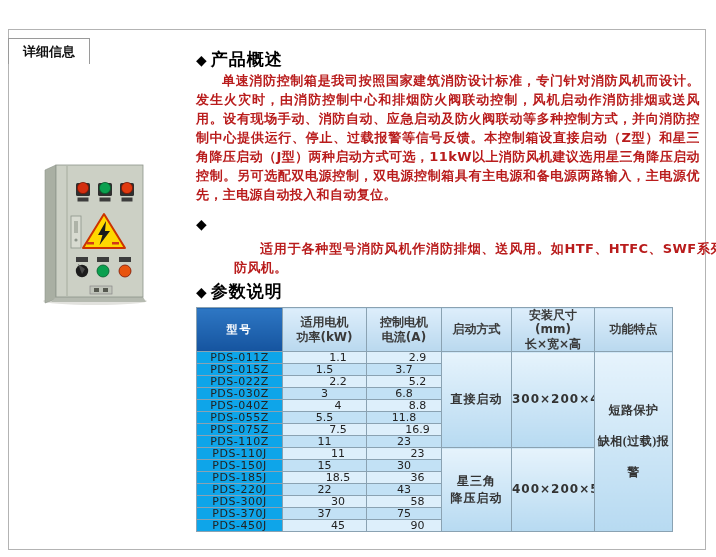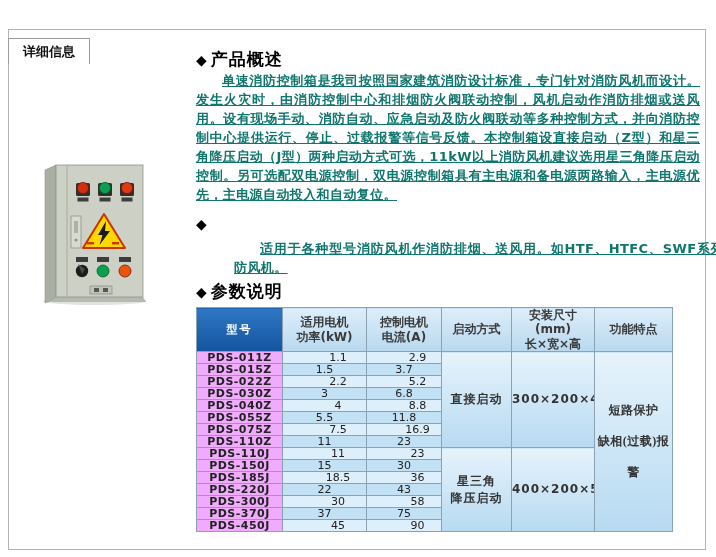--- a/index.html
+++ b/index.html
@@ -17,22 +17,22 @@
     position:absolute;left:8px;top:29px;width:696px;height:519px;
     border:1px solid #b3b3b3;background:#fff;z-index:1;
   }
   .sec-title{
     position:absolute;left:187px;margin:0;font-size:17px;font-weight:bold;
     color:#000;letter-spacing:1px;display:flex;align-items:center;gap:2px;
   }
   .sec-title .bullet{font-size:14px;margin-right:1px;}
   .para{
     position:absolute;left:187px;width:504px;margin:0;
-    font-size:13px;font-weight:bold;line-height:19px;color:#0f766e;
-    text-align:justify;text-indent:2em;letter-spacing:0.4px;text-decoration:underline;
+    font-size:13px;font-weight:bold;line-height:19px;color:#b91c1c;
+    text-align:justify;text-indent:2em;letter-spacing:0.4px;
   }
   #overview-title{top:18px;}
   #overview-body{top:41px;}
   #scope-title{top:186px;}
   #scope-body{top:209px;margin-left:38px;}
   #params-title{top:250px;}
   .photo-wrap{position:absolute;left:31px;top:128px;width:110px;height:148px;}
   
   .tbl-wrap{position:absolute;left:187px;top:277px;}
   table{border-collapse:collapse;table-layout:fixed;width:476px;}
@@ -43,21 +43,21 @@
   th{
     height:31px;background:linear-gradient(#ddeefb,#b9d8ee);
     color:#3a3a3a;font-size:12px;font-weight:bold;line-height:1.2;
     white-space:pre-line;
   }
   th.th-model{
     background:linear-gradient(#2e77c4,#15549f);color:#fff;font-size:11px;
     letter-spacing:2px;
   }
   td{height:11px;font-size:11px;line-height:11px;color:#222;}
-  td.model{background:#f0abfc;font-weight:bold;letter-spacing:0.5px;}
+  td.model{background:#0ea5e9;font-weight:normal;letter-spacing:0.5px;}
   td.alt0{background:#ddeffb;padding-left:27px;}
   td.alt1{background:#c2e1f5;text-align:center;}
   td.merged{
     background:linear-gradient(#e6f3fc,#b7daf1);
     font-weight:bold;font-size:12px;color:#333;
     white-space:pre-line;line-height:1.4;letter-spacing:1px;
   }
   td.features{line-height:2.6;letter-spacing:0.5px;font-family:Liberation Serif, serif;}
 </style>
 </head>

